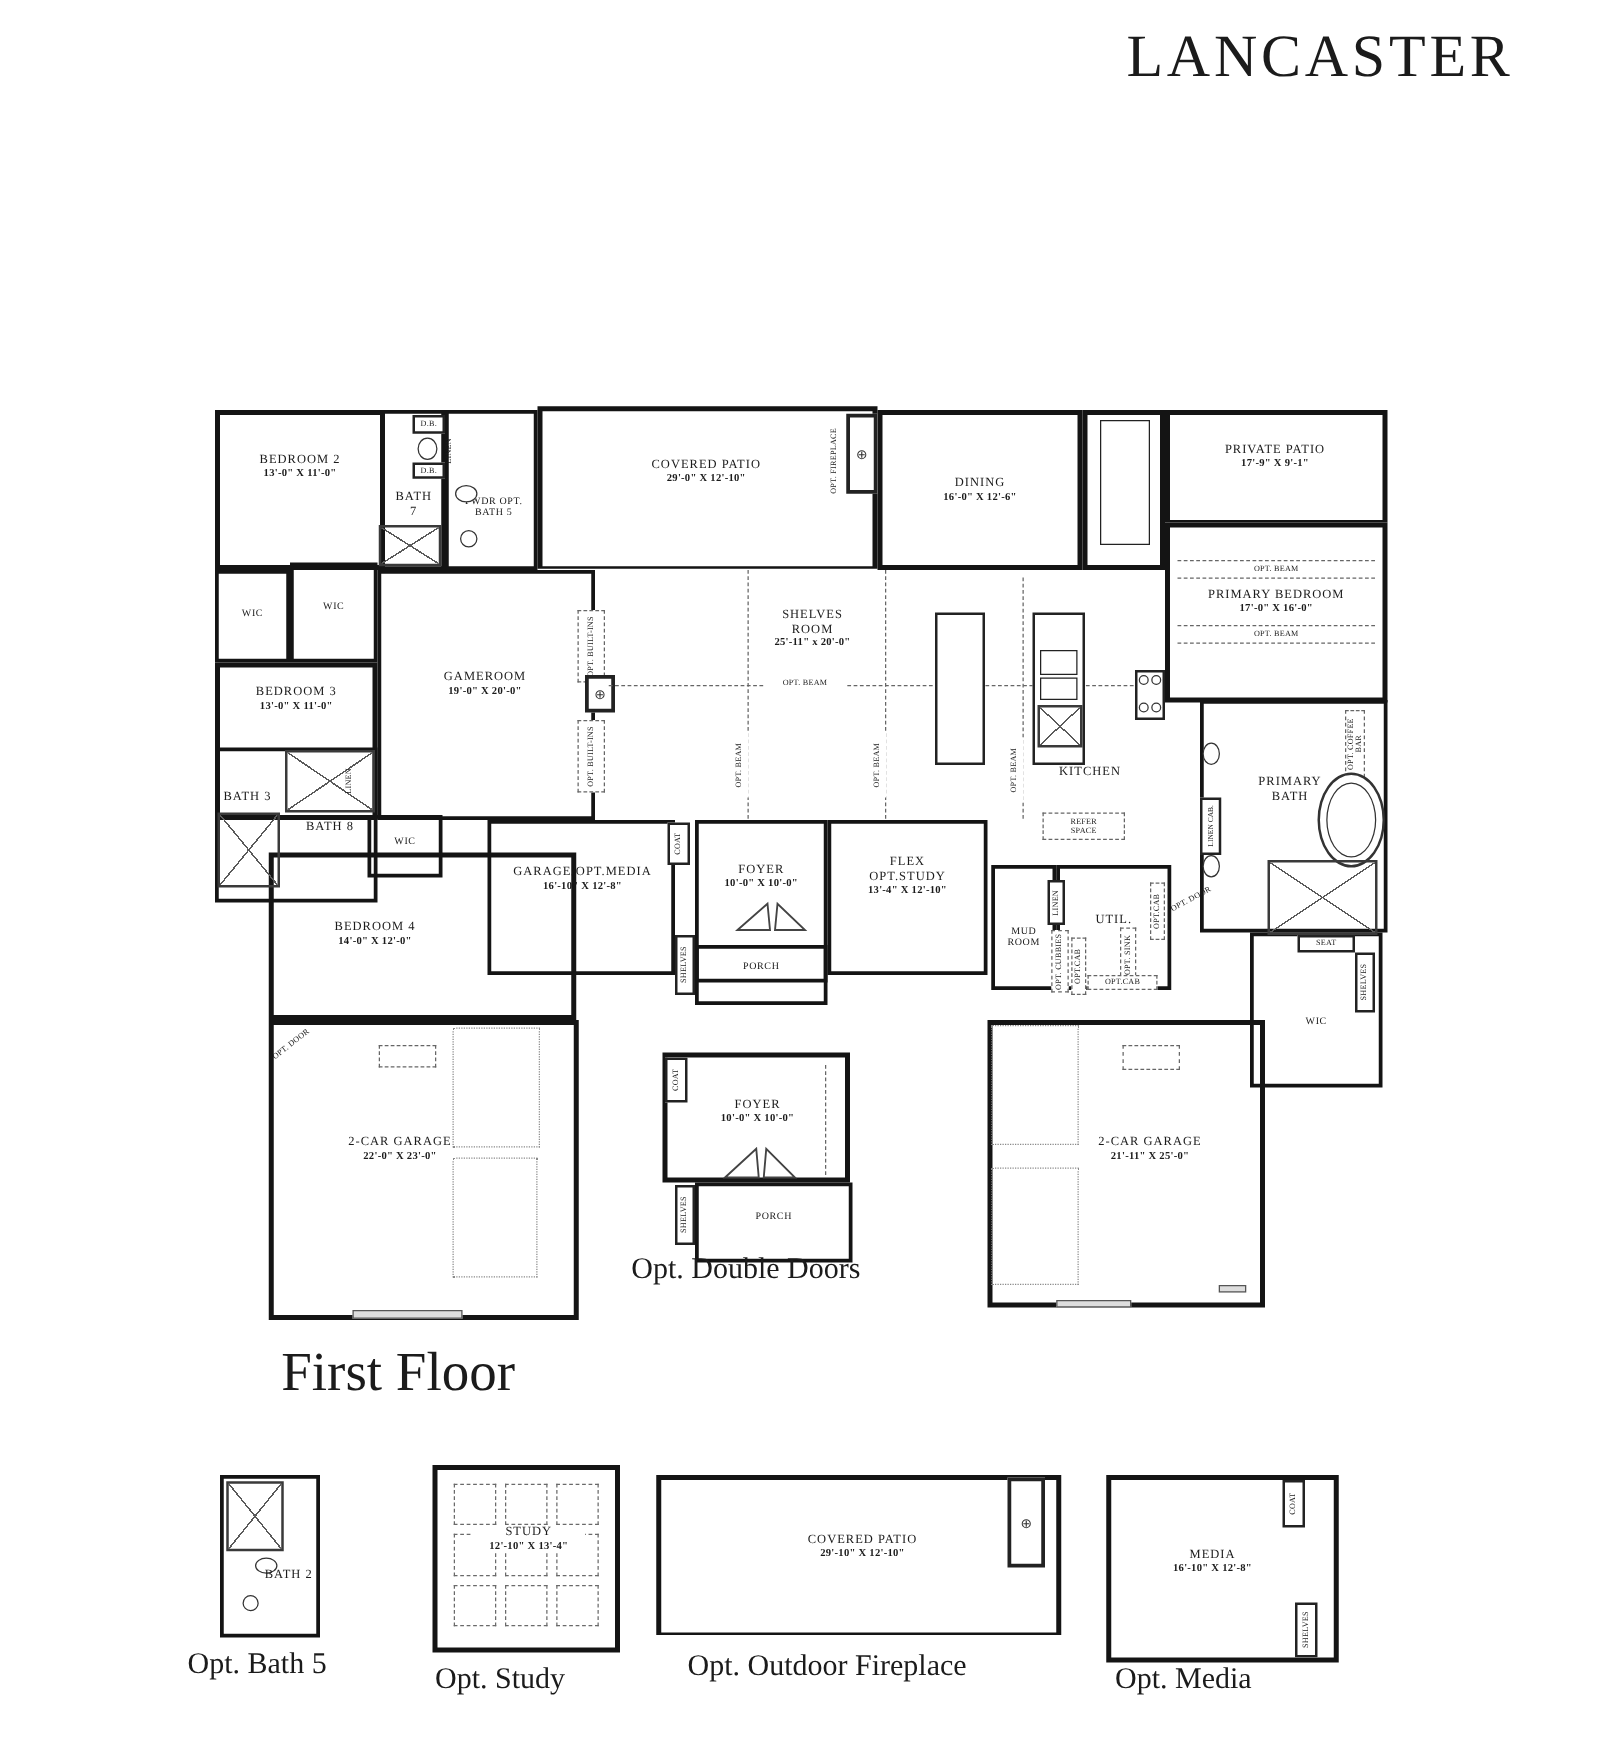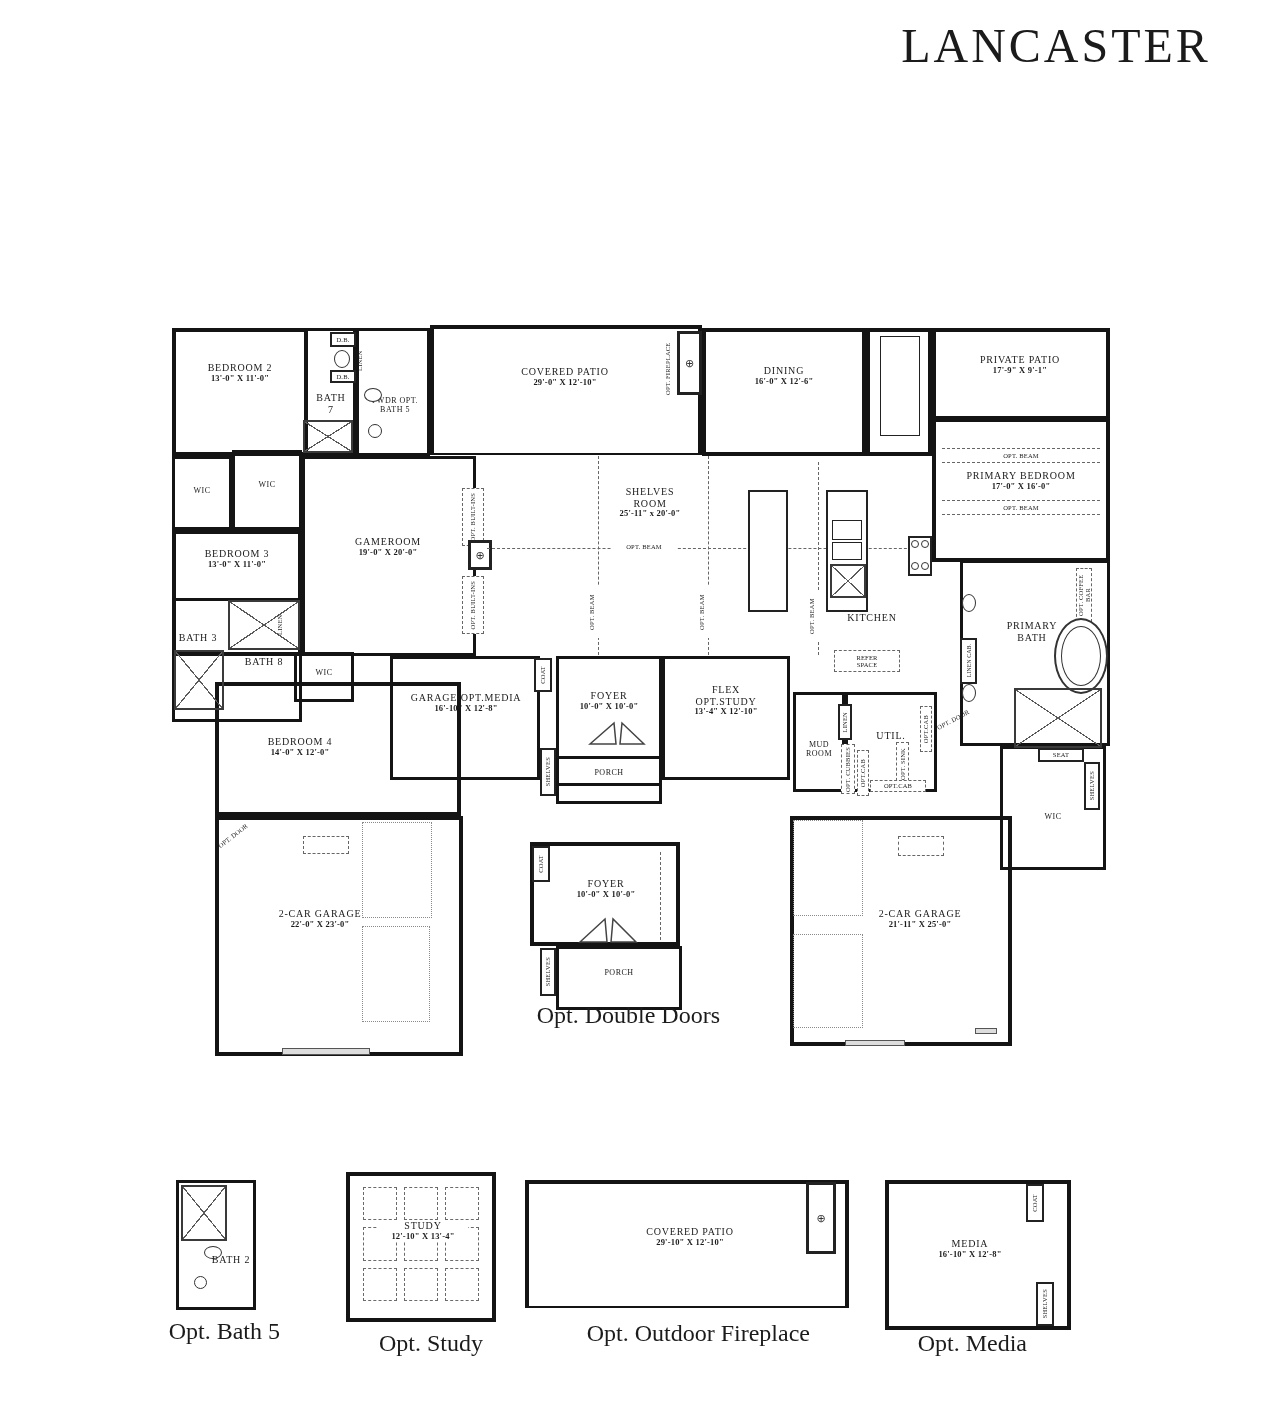--- a/index.html
+++ b/index.html
@@ -24,32 +24,33 @@
   .vd{position:absolute;border-left:1.5px dashed #666;}
   .band{position:absolute;box-sizing:border-box;border-top:1.5px dashed #666;border-bottom:1.5px dashed #666;
         display:flex;align-items:center;justify-content:center;}
   .x{position:absolute;box-sizing:border-box;border:2px solid #3a3a3a;background:
      linear-gradient(to top right, transparent calc(50% - .6px), #5a5a5a calc(50% - .6px), #5a5a5a calc(50% + .6px), transparent calc(50% + .6px)),
      linear-gradient(to bottom right, transparent calc(50% - .6px), #5a5a5a calc(50% - .6px), #5a5a5a calc(50% + .6px), transparent calc(50% + .6px));}
   .ell{position:absolute;box-sizing:border-box;border:1.5px solid #333;border-radius:50%;background:#fff;}
   .bar{position:absolute;box-sizing:border-box;background:#ddd;border:1px solid #555;}
   .brand{position:absolute;font-size:48px;letter-spacing:3px;text-align:center;}
   .h-floor{position:absolute;font-size:44px;}
-  .cap{position:absolute;font-size:24px;text-align:right;white-space:nowrap;}
+  .cap{position:absolute;font-size:24px;text-align:left;white-space:nowrap;}
   .grid9{position:absolute;box-sizing:border-box;display:grid;
          grid-template-columns:repeat(3,1fr);grid-template-rows:repeat(3,1fr);gap:7px;padding:7px;}
   .grid9>div{border:1.5px dashed #6a6a6a;}
   .glyph{font-size:11px;color:#333;}
 </style>
 </head>
 <body>
 
 <div class="page">
 
   <div class="brand" style="left:900px;top:18px;width:312px;">LANCASTER</div>
+  <div class="h-floor" style="left:225px;top:1072px;">First Floor</div>
 
   <div class="room w4" style="left:172px;top:328px;width:136px;height:128px"></div>
   <div class="room" style="left:304px;top:328px;width:52px;height:128px"></div>
   <div class="room" style="left:356px;top:328px;width:74px;height:128px"></div>
   <div class="room" style="left:430px;top:325px;width:272px;height:130px;border-width:4px 4px 2px 4px"></div>
   <div class="room w4" style="left:702px;top:328px;width:164px;height:128px"></div>
   <div class="room w4" style="left:866px;top:328px;width:66px;height:128px"></div>
   <div class="room" style="left:932px;top:328px;width:178px;height:90px;border-width:4px 4px 2px 4px"></div>
   <div class="room" style="left:172px;top:456px;width:60px;height:74px"></div>
   <div class="room" style="left:232px;top:450px;width:70px;height:80px"></div>
@@ -75,21 +76,21 @@
   <div class="lbl" style="left:180px;top:362px;width:120px">
     <div class="nm">BEDROOM 2</div>
     <div class="dm">13'-0" X 11'-0"</div>
   </div>
   <div class="lbl nm" style="left:312px;top:392px;width:38px">BATH 7</div>
   <div class="lbl sm" style="left:370px;top:396px;width:50px">PWDR OPT. BATH 5</div>
   <div class="lbl" style="left:470px;top:366px;width:190px">
     <div class="nm">COVERED PATIO</div>
     <div class="dm">29'-0" X 12'-10"</div>
   </div>
-  <div class="lbl" style="left:722px;top:365px;width:124px">
+  <div class="lbl" style="left:722px;top:381px;width:124px">
     <div class="nm">DINING</div>
     <div class="dm">16'-0" X 12'-6"</div>
   </div>
   <div class="lbl sm" style="left:868px;top:382px;width:62px">PANTRY</div>
   <div class="lbl" style="left:940px;top:354px;width:160px">
     <div class="nm">PRIVATE PATIO</div>
     <div class="dm">17'-9" X 9'-1"</div>
   </div>
   <div class="lbl sm" style="left:176px;top:486px;width:52px">WIC</div>
   <div class="lbl sm" style="left:236px;top:480px;width:62px">WIC</div>

